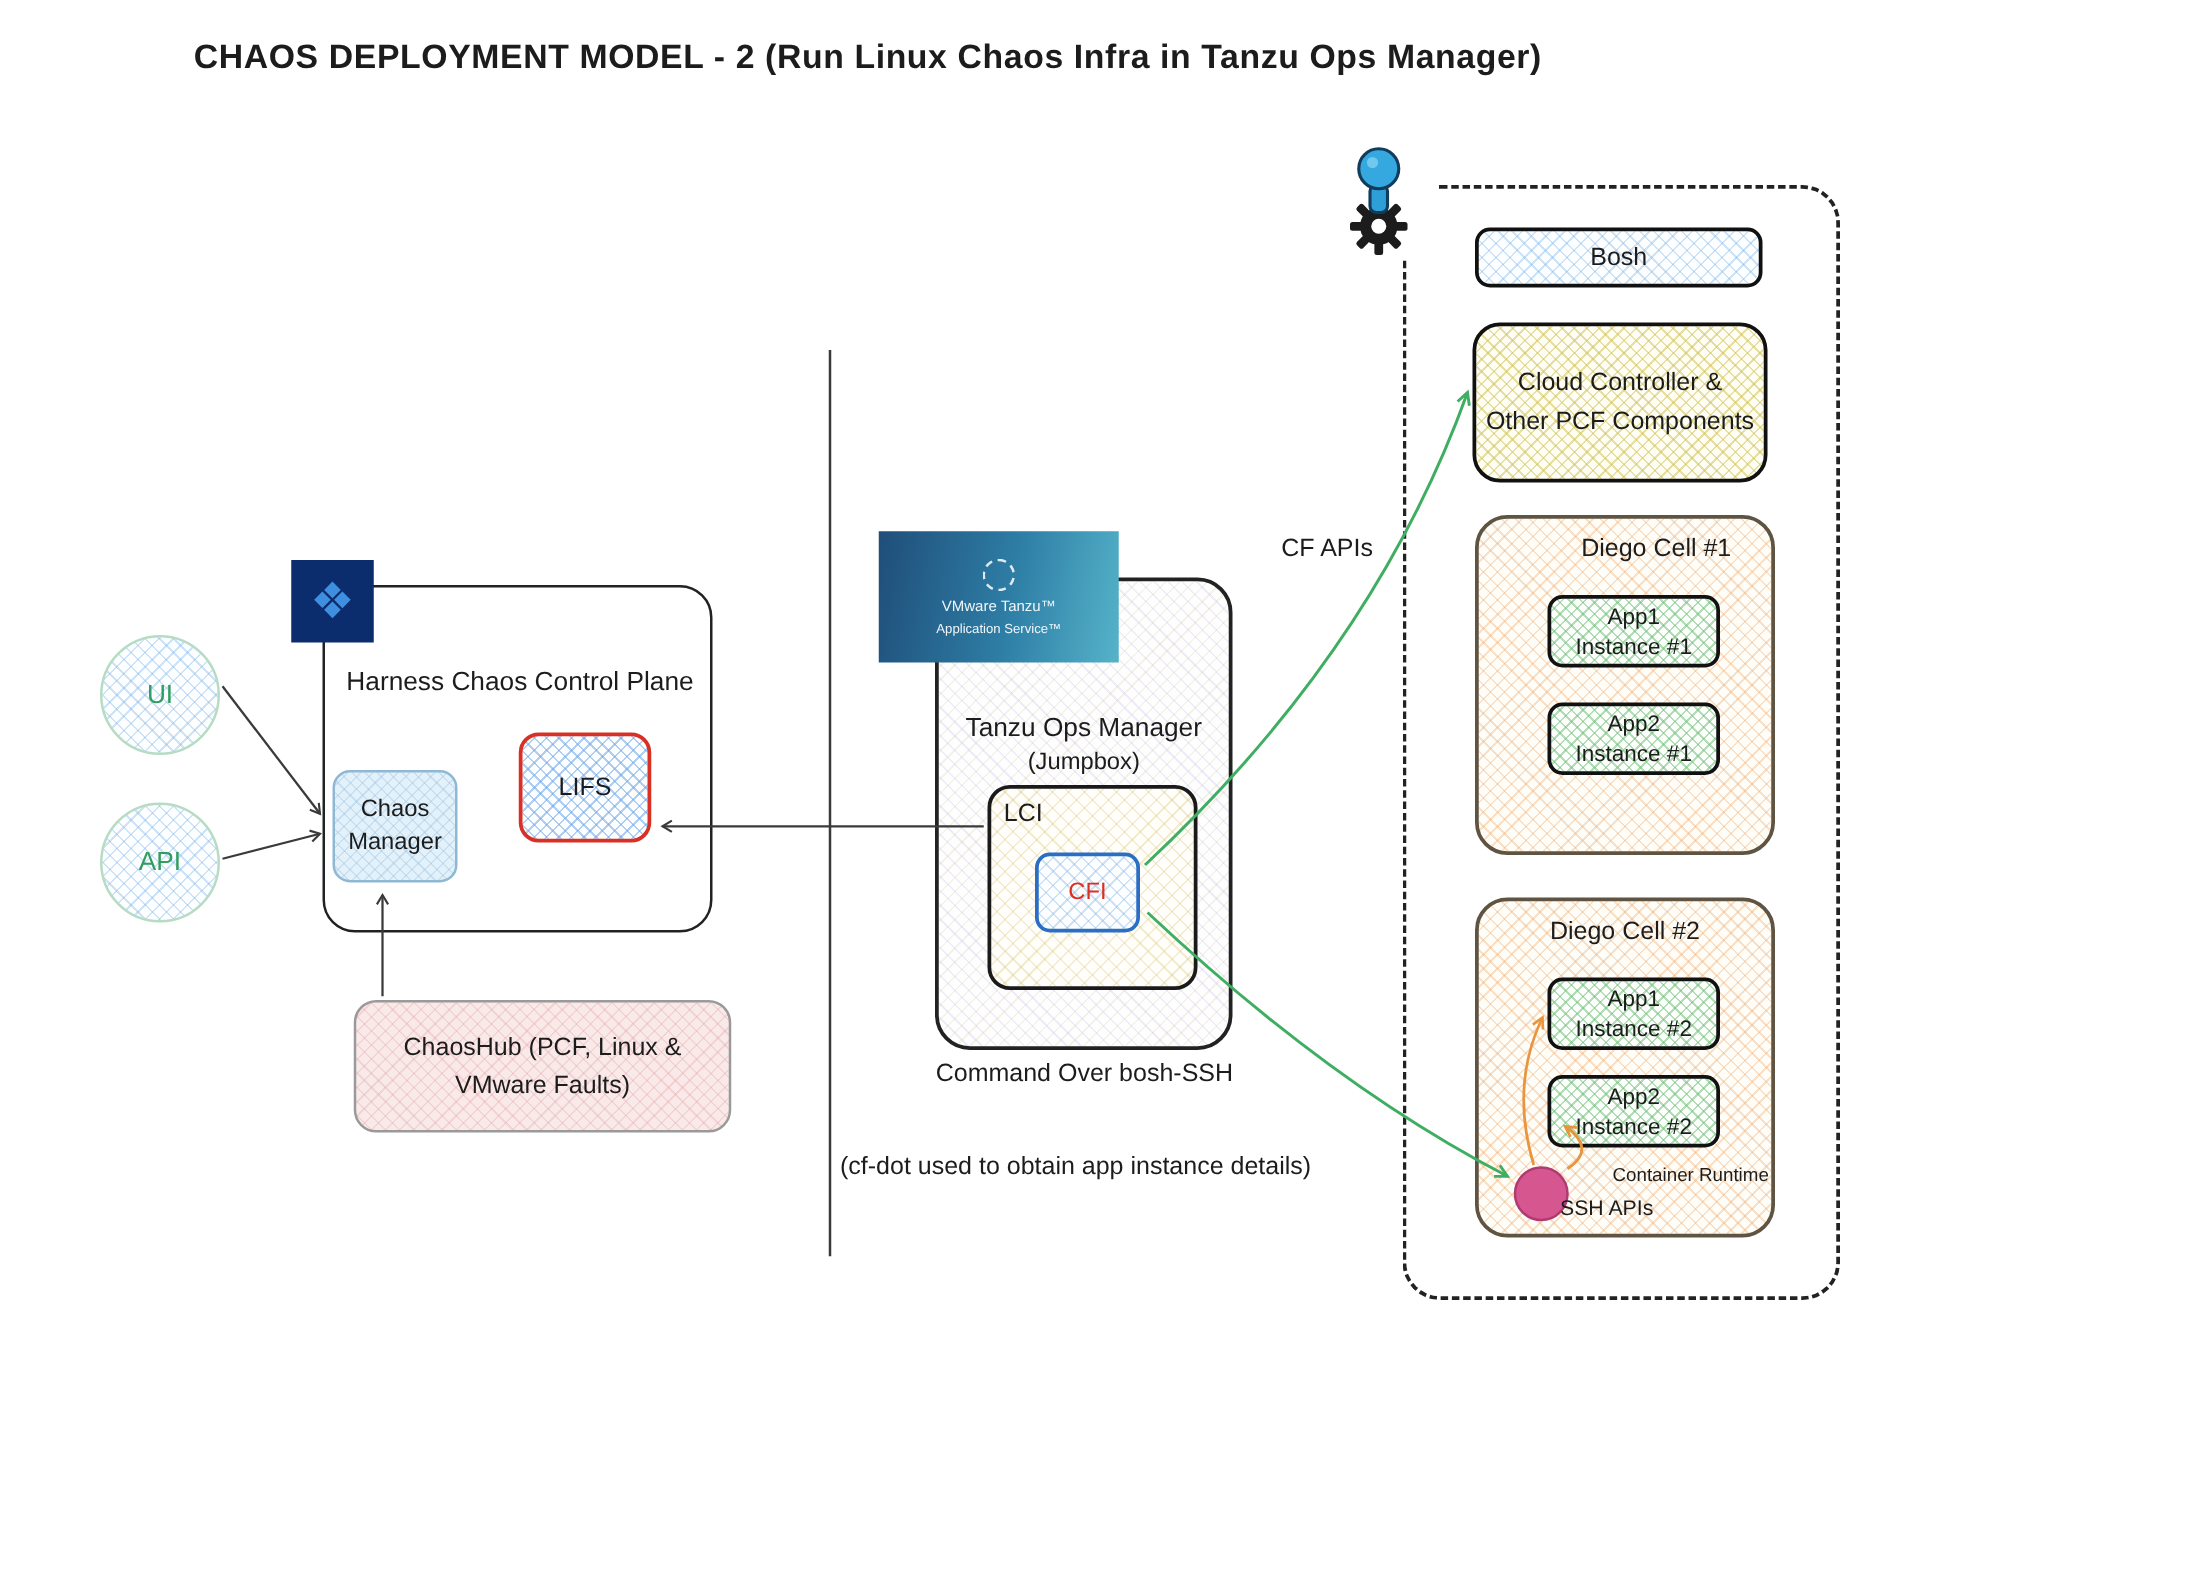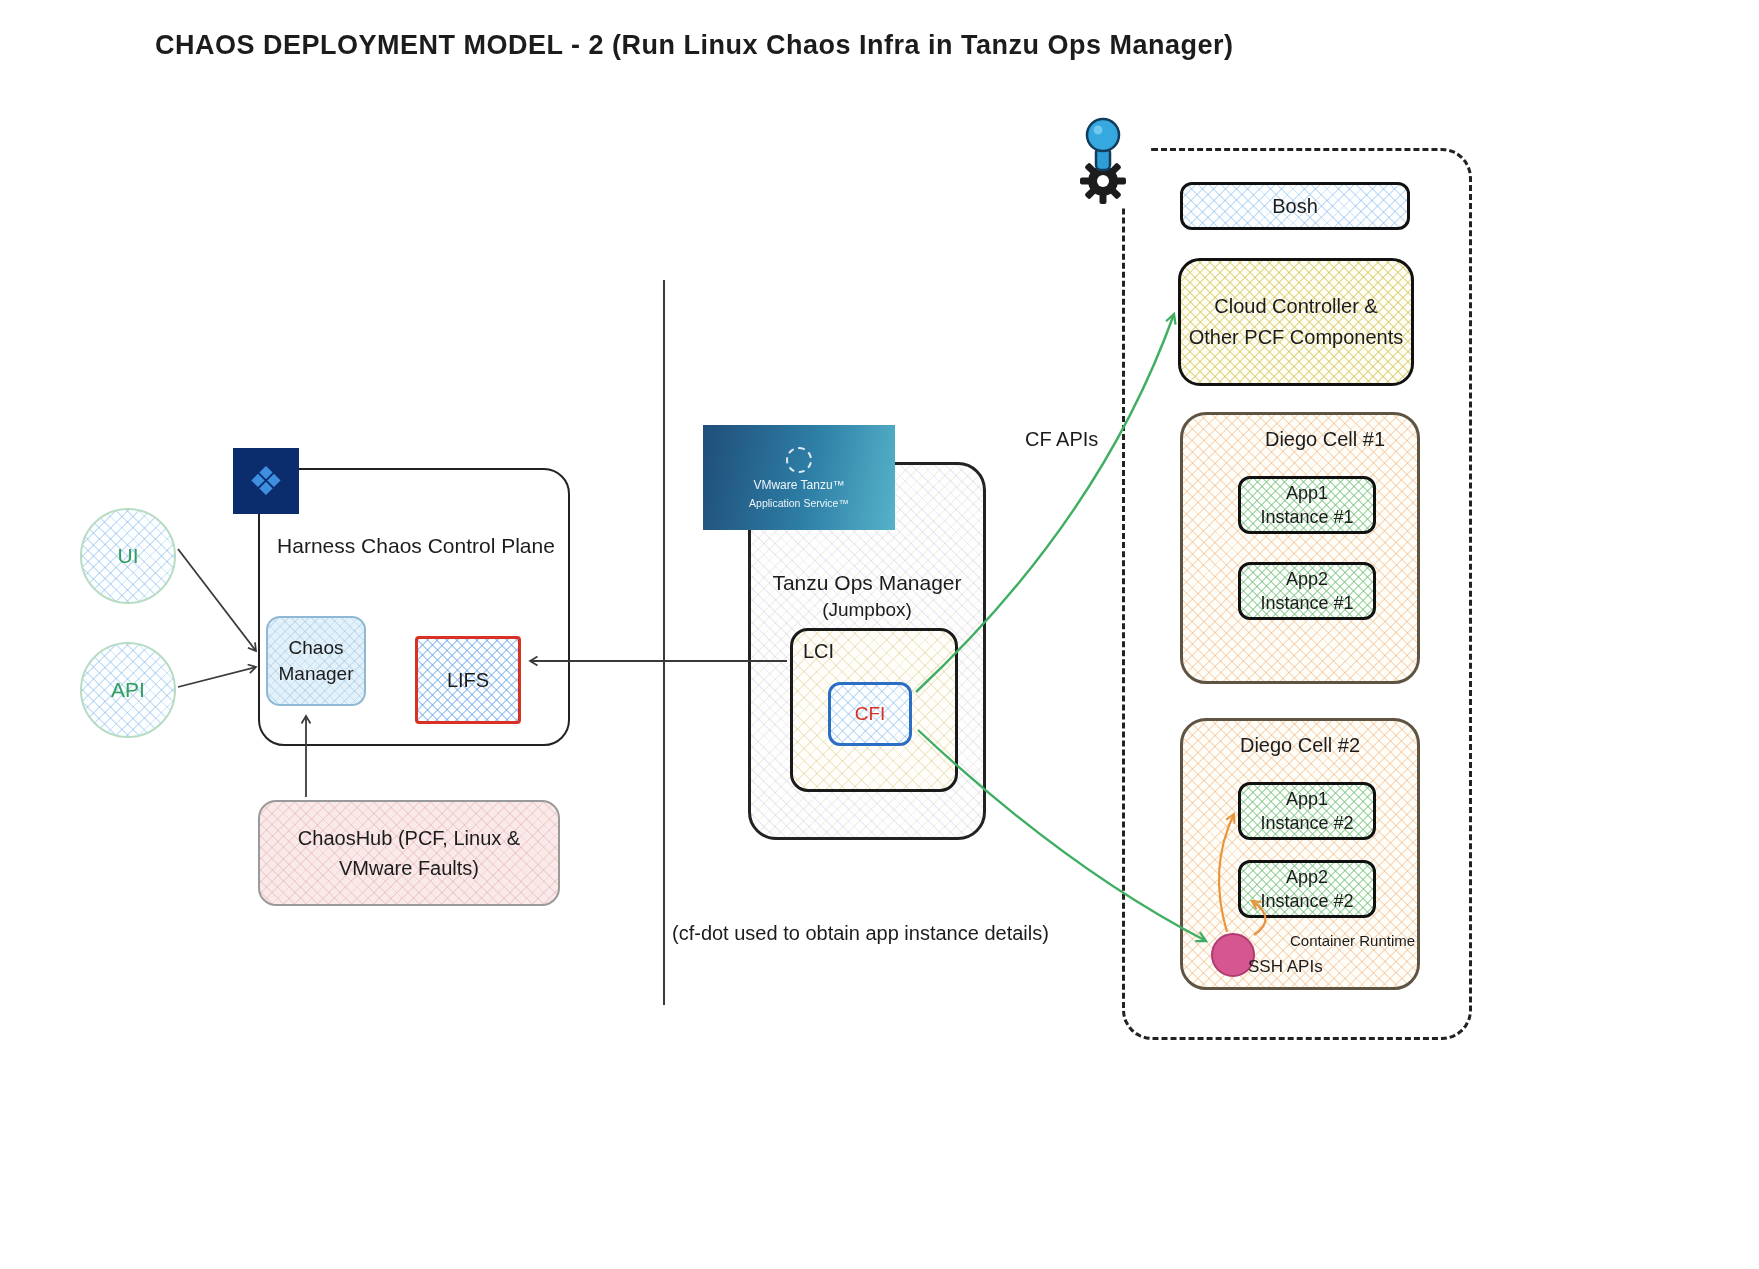--- a/index.html
+++ b/index.html
@@ -30,21 +30,21 @@
       repeating-linear-gradient(45deg, rgba(205,190,105,.28) 0 1.3px, transparent 1.3px 9px),
       repeating-linear-gradient(135deg, rgba(205,190,105,.28) 0 1.3px, transparent 1.3px 9px); }
   .x-orange    { background-color:#fffdf8; background-image:
       repeating-linear-gradient(45deg, rgba(233,160,90,.3) 0 1.4px, transparent 1.4px 8px),
       repeating-linear-gradient(135deg, rgba(233,160,90,.3) 0 1.4px, transparent 1.4px 8px); }
   .x-green     { background-color:#fcfffc; background-image:
       repeating-linear-gradient(45deg, rgba(108,188,115,.5) 0 1.4px, transparent 1.4px 6.5px),
       repeating-linear-gradient(135deg, rgba(108,188,115,.5) 0 1.4px, transparent 1.4px 6.5px); }
   .x-pink      { background-color:#f9e9e9; background-image:
       repeating-linear-gradient(45deg, rgba(222,150,150,.25) 0 1.3px, transparent 1.3px 8px),
-      repeating-linear-gradient(135deg, rgba(222,150,150,.25) 0 1.3px, transparent 1.3px 8px); }
+      repeating-linear-gradient(135deg, rgba(222,150,150,.25) 0 1.3px, transparent 1.3px 8px); margin-left: 25px; }
   .x-lav       { background-color:#fefeff; background-image:
       repeating-linear-gradient(45deg, rgba(175,165,212,.2) 0 1.3px, transparent 1.3px 8px),
       repeating-linear-gradient(135deg, rgba(200,190,140,.18) 0 1.3px, transparent 1.3px 8px); }
   .x-cm        { background-color:#e3f1fa; background-image:
       repeating-linear-gradient(45deg, rgba(140,185,220,.3) 0 1.2px, transparent 1.2px 7px),
       repeating-linear-gradient(135deg, rgba(140,185,220,.3) 0 1.2px, transparent 1.2px 7px); }
 
   .overlay { position:absolute; left:0; top:0; z-index:30; pointer-events:none; }
   .blk { stroke:#3a3a3a; stroke-width:1.8; fill:none; }
   .grn { stroke:#3fae62; stroke-width:2.4; fill:none; }
@@ -69,21 +69,21 @@
 
   <div class="abs flexc" style="left:233px; top:448px; width:66px; height:66px; background:#0b2d6e; z-index:5;">
     <span style="color:#3f8fe0; font-size:40px; line-height:1;">❖</span>
   </div>
 
   <div class="abs" style="left:268px; top:534px; width:296px; text-align:center; font-size:21px;">Harness Chaos Control Plane</div>
 
   <div class="abs flexc x-cm preline" style="left:266px; top:616px; width:100px; height:90px; border:2px solid #8fb8d4; border-radius:14px; font-size:19px; line-height:1.35;"><span class="preline">Chaos
 Manager</span></div>
 
-  <div class="abs flexc x-blue" style="left:415px; top:636px; width:106px; height:88px; border:3.5px solid #d93025; border-radius:4px; font-size:20px;text-align:center;">
+  <div class="abs flexc x-blue" style="left:415px; top:586px; width:106px; height:88px; border:3.5px solid #d93025; border-radius:16px; font-size:20px;text-align:center;">
       <span>LIFS</span>
     </div>
 
   <div class="abs flexc x-pink" style="left:258px; top:800px; width:302px; height:106px; border:2px solid #9a9a9a; border-radius:18px; font-size:20px; line-height:1.5;">
       <span class="preline">ChaosHub (PCF, Linux &amp;
 VMware Faults)</span>
     </div>
 
   <div class="abs x-lav" style="left:748px; top:462px; width:238px; height:378px; border:3px solid #222; border-radius:28px;"></div>
 
@@ -99,20 +99,21 @@
     <div style="font-size:19px;">(Jumpbox)</div>
   </div>
 
   <div class="abs x-yellow-soft" style="left:790px; top:628px; width:168px; height:164px; border:3.5px solid #1a1a1a; border-radius:18px;"></div>
   <div class="abs" style="left:803px; top:640px; font-size:20px;">LCI</div>
 
   <div class="abs flexc x-blue-soft" style="left:828px; top:682px; width:84px; height:64px; border:3px solid #2b6fc4; border-radius:12px; font-size:19px; color:#d93025;">
       <span>CFI</span>
     </div>
 
+  <div class="abs" style="left:740px; top:848px; width:255px; text-align:center; font-size:20px;">Command Over bosh-SSH</div>
 
   <div class="abs" style="left:672px; top:922px; font-size:20px;">(cf-dot used to obtain app instance details)</div>
 
   <div class="abs" style="left:1122px; top:148px; width:350px; height:892px; border:3px dashed #222; border-radius:30px;"></div>
 
   <div class="abs" style="left:1055px; top:108px; width:96px; height:98px; background:#ffffff; z-index:5;">
     <svg width="96" height="98" viewBox="0 0 96 98">
       <g fill="#1c1c1c">
         <rect x="44.5" y="50" width="7" height="10" rx="2" transform="rotate(0 48 73)"></rect>
         <rect x="44.5" y="50" width="7" height="10" rx="2" transform="rotate(45 48 73)"></rect>

